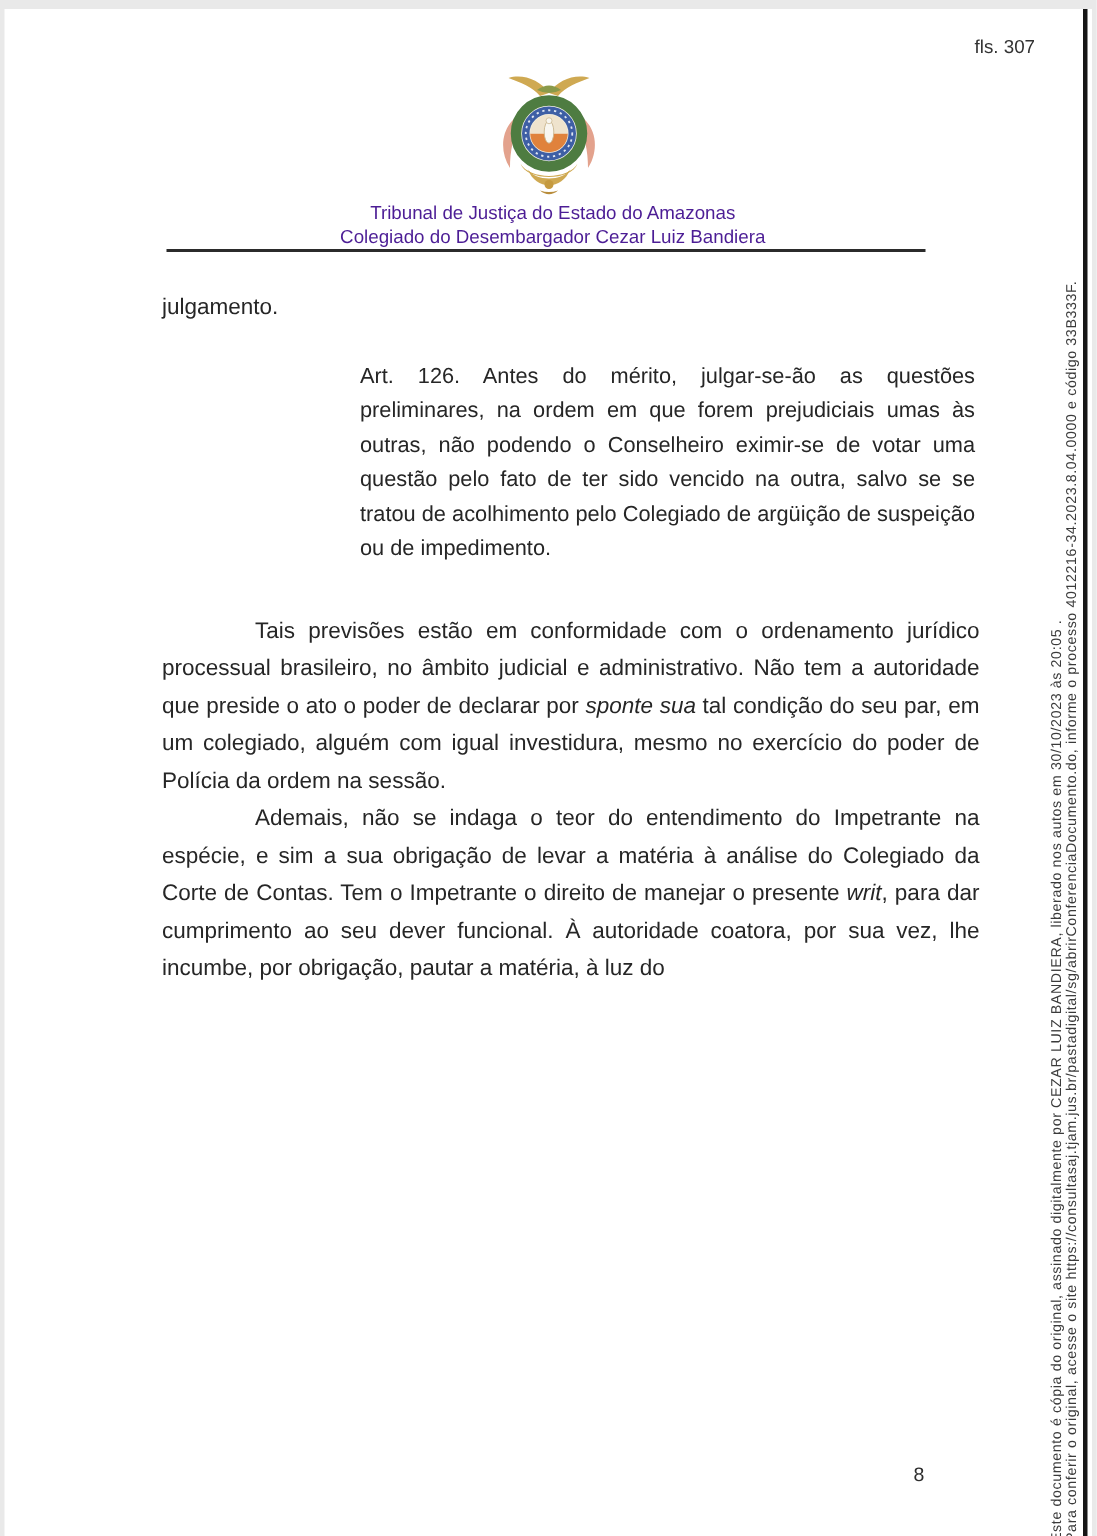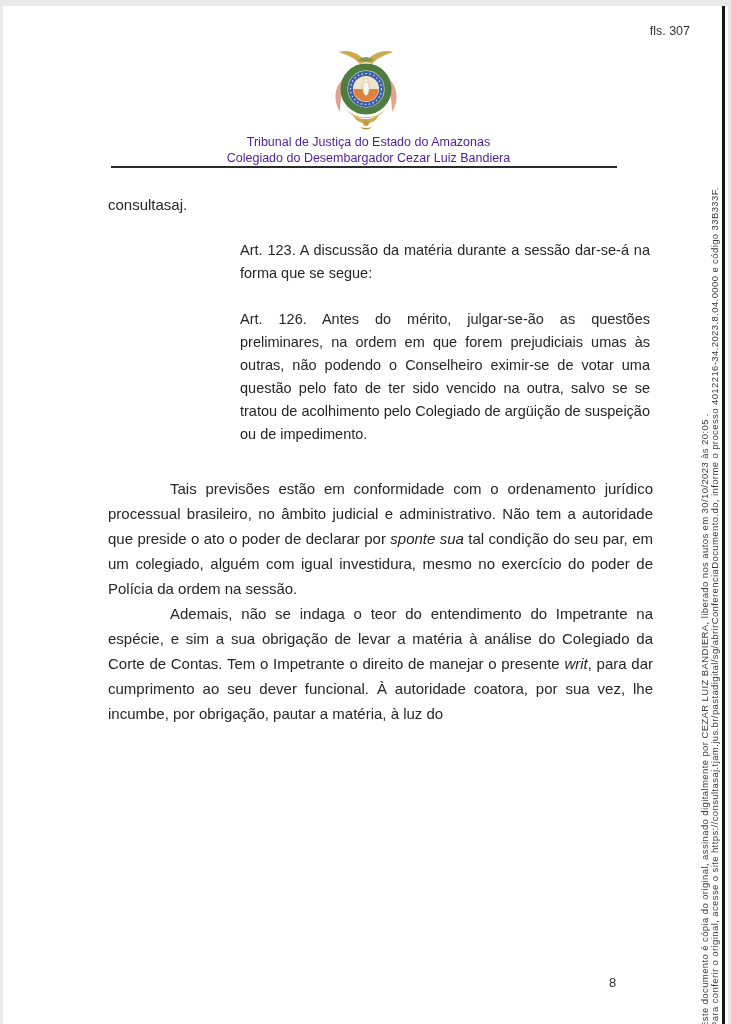--- a/index.html
+++ b/index.html
@@ -94,24 +94,23 @@
     </svg>
   </div>
 
   <div class="header-org">
     <div>Tribunal de Justiça do Estado do Amazonas</div>
     <div>Colegiado do Desembargador Cezar Luiz Bandiera</div>
   </div>
   <div class="header-rule"></div>
 
   <div class="content">
-    <p>consultasaj.</p>
+    <p>julgamento.</p>
 
     <div class="quote">
-      <p>Art. 123. A discussão da matéria durante a sessão dar-se-á na forma que se segue:</p>
       <p class="spaced">Art. 126. Antes do mérito, julgar-se-ão as questões preliminares, na ordem em que forem prejudiciais umas às outras, não podendo o Conselheiro eximir-se de votar uma questão pelo fato de ter sido vencido na outra, salvo se se tratou de acolhimento pelo Colegiado de argüição de suspeição ou de impedimento.</p>
     </div>
 
     <p class="ind"><span>Tais previsões estão em conformidade com o ordenamento jurídico processual brasileiro, no âmbito judicial e administrativo. Não tem a autoridade que preside o ato o poder de declarar por </span><i>sponte sua</i><span> tal condição do seu par, em um colegiado, alguém com igual investidura, mesmo no exercício do poder de Polícia da ordem na sessão.</span></p>
 
     <p class="ind"><span>Ademais, não se indaga o teor do entendimento do Impetrante na espécie, e sim a sua obrigação de levar a matéria à análise do Colegiado da Corte de Contas. Tem o Impetrante o direito de manejar o presente </span><i>writ</i><span>, para dar cumprimento ao seu dever funcional. À autoridade coatora, por sua vez, lhe incumbe, por obrigação, pautar a matéria, à luz do</span></p>
   </div>
 
   <div class="page-number">8</div>
 

